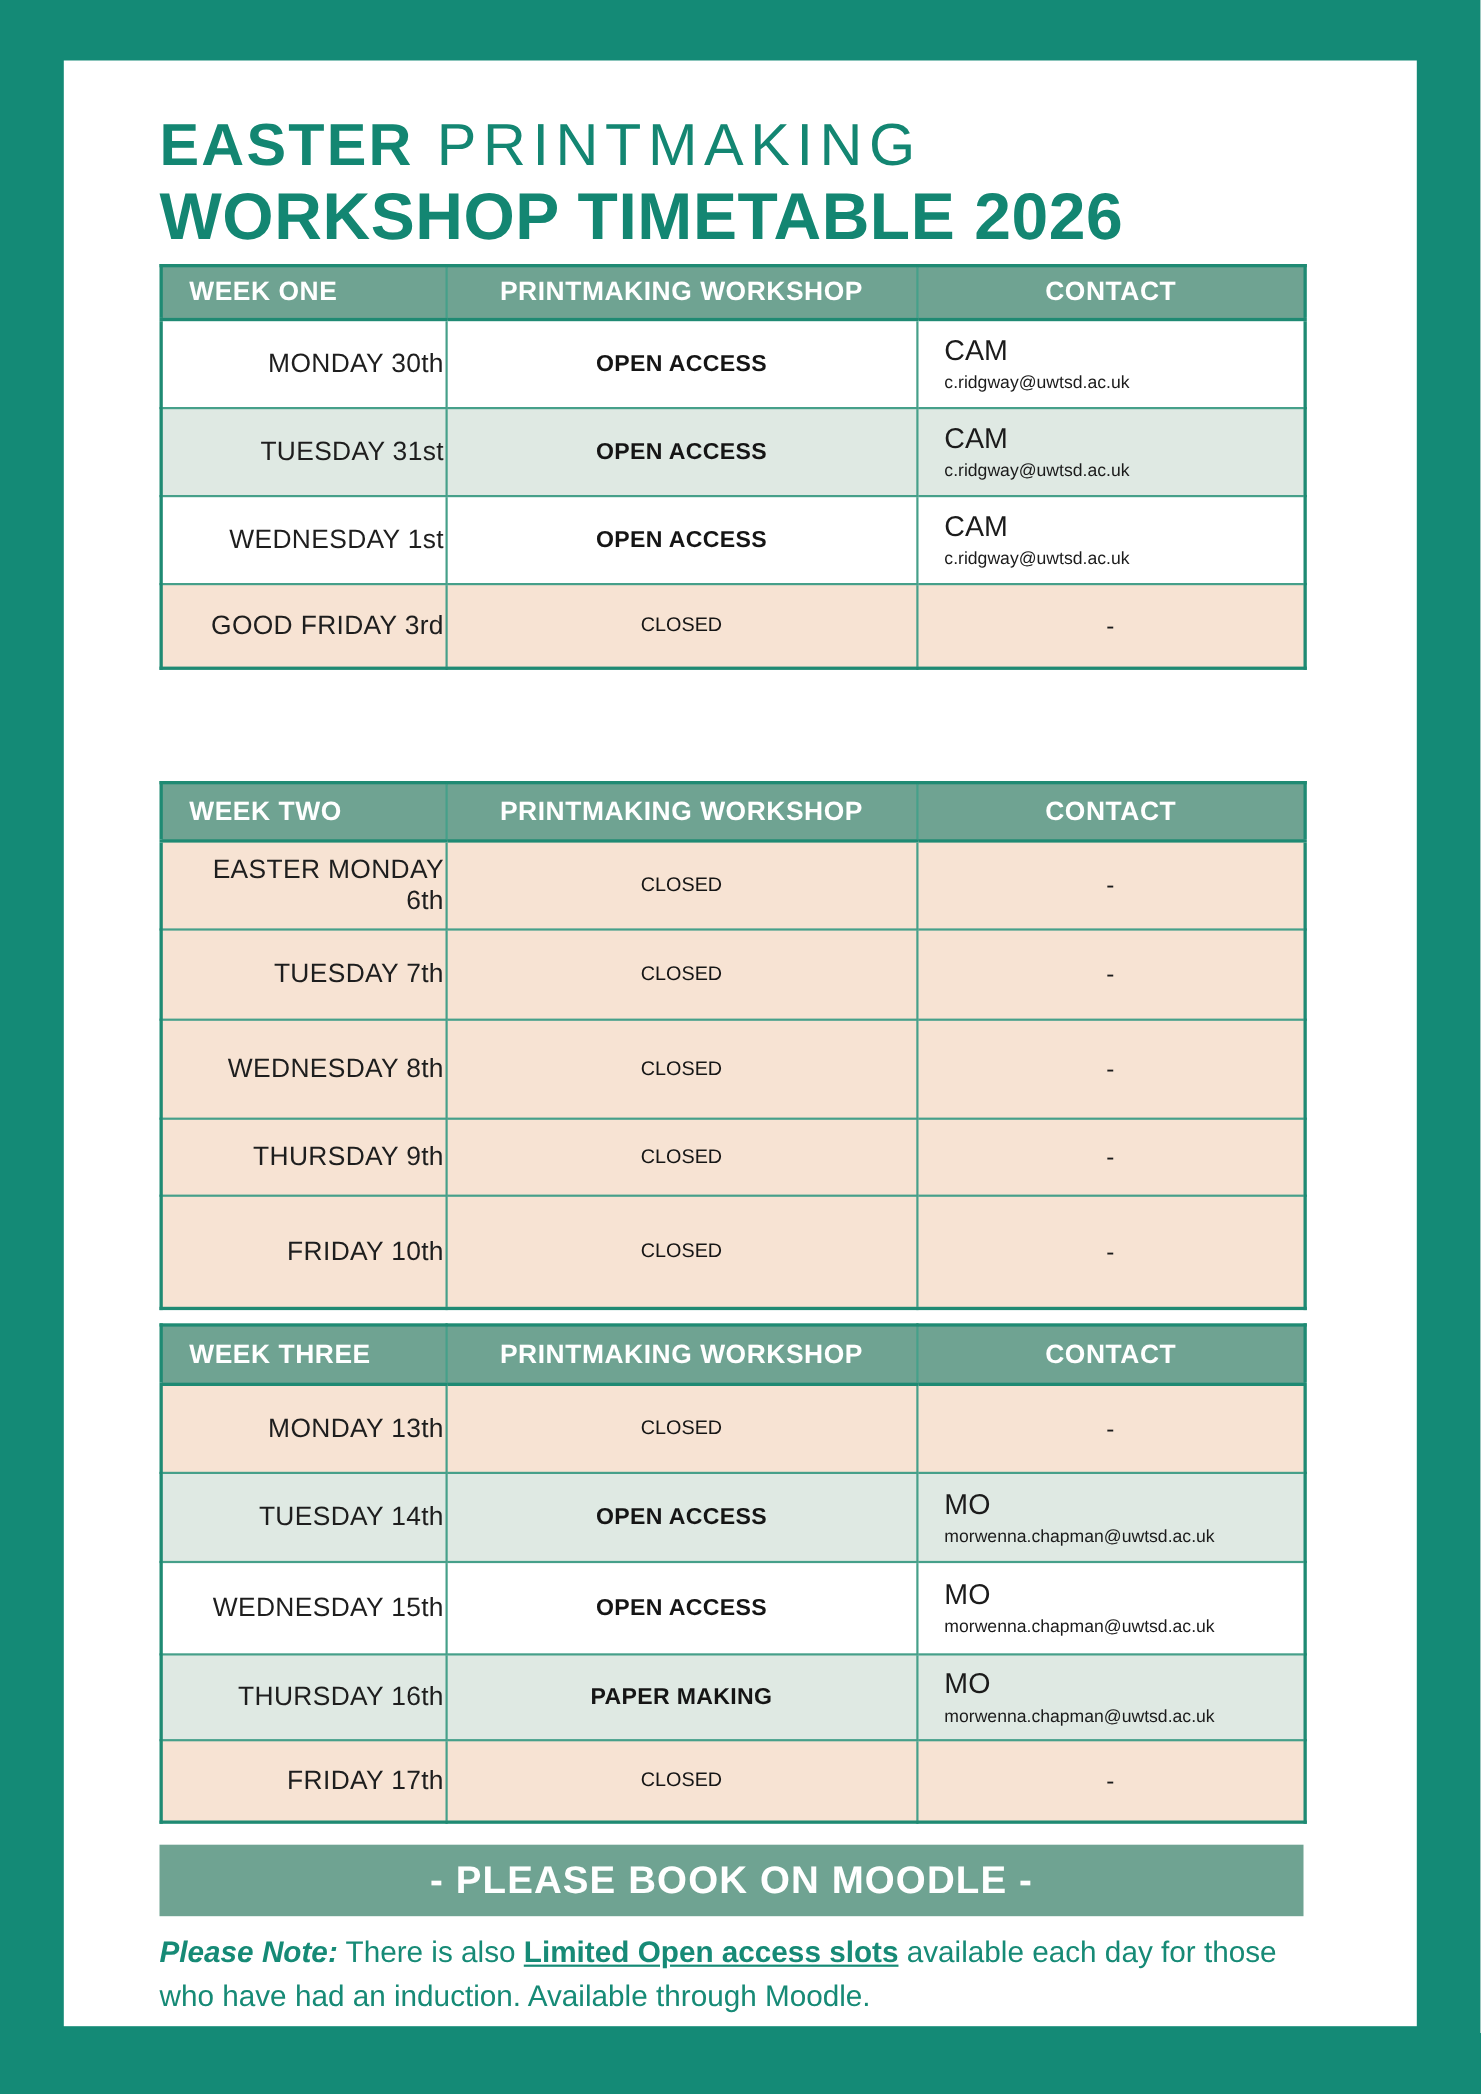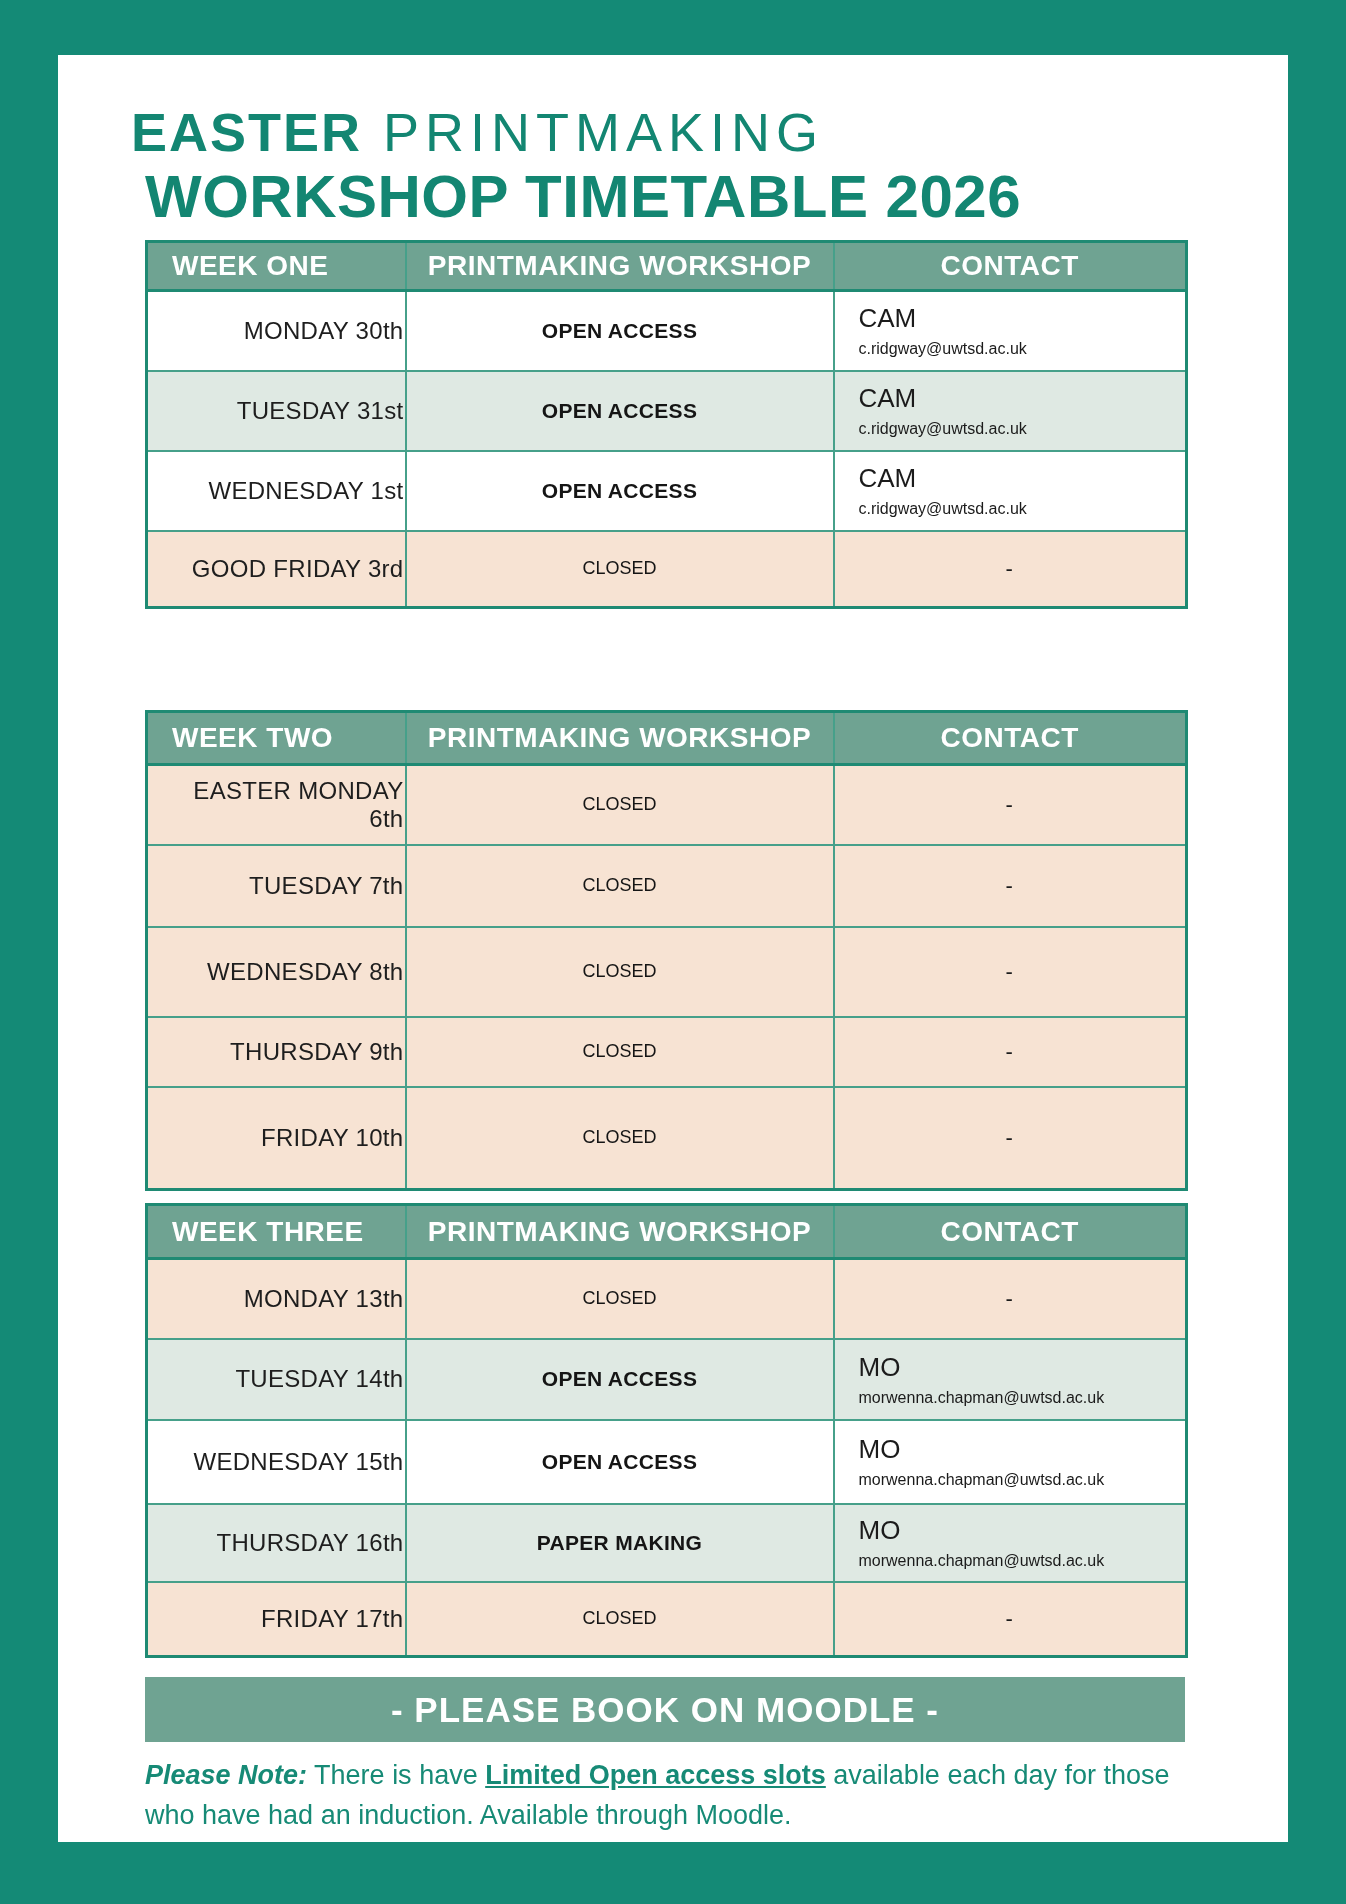--- a/index.html
+++ b/index.html
@@ -7,38 +7,38 @@
     position:relative; width:1346px; height:1904px;
     background:#148A76;
     font-family:"Liberation Sans", sans-serif;
     overflow:hidden;
   }
   .sheet {
     position:absolute; left:58px; top:55px; width:1230px; height:1787px;
     background:#ffffff;
   }
   .title1 {
-    position:absolute; left:73px; top:50px;
+    position:absolute; left:87px; top:50px;
     font-size:54px; color:#138672; white-space:nowrap; line-height:1;
   }
   .title1 .tbold { font-weight:800; letter-spacing:2px; }
   .title1 .tlight { font-weight:400; letter-spacing:6px; }
   .title2 {
     position:absolute; left:87px; top:112px;
     font-size:60px; font-weight:800; color:#138672; white-space:nowrap; line-height:1;
     letter-spacing:0.5px;
   }
   table.tt {
     position:absolute; left:87px;
     width:1040px; border-collapse:collapse; table-layout:fixed;
     border:3px solid #1F8A73;
   }
   table.tt th, table.tt td { border:2px solid #46A08A; }
   table.tt thead th {
-    background:#6FA392; color:#ffffff; font-size:28px; font-weight:700;
+    background:#6FA392; color:#ffffff; font-size:24px; font-weight:700;
     letter-spacing:0.5px; border-bottom:3px solid #1F8A73;
   }
   th.week { text-align:left; padding-left:24px; }
   th.mid, th.right { text-align:center; }
   td.day {
     text-align:right; padding-left:24px; font-size:24px; color:#1e1e1e;
     letter-spacing:0.3px;
   }
   td.shop { text-align:center; font-size:18px; color:#151515; }
   td.shop.b { font-weight:700; font-size:21px; letter-spacing:0.3px; }
@@ -210,17 +210,17 @@
           <td class="contact dashcell">-</td>
         </tr>
       </tbody>
     </table>
 
     <div class="banner">
       <span>- PLEASE BOOK ON MOODLE -</span>
     </div>
 
     <div class="note">
-      <span class="np">Please Note:</span><span> There is have </span><span class="nu">Limited Open access slots</span><span> available each day for those who have had an induction. Available through Moodle.</span>
+      <span class="np">Please Note:</span><span> There is also </span><span class="nu">Limited Open access slots</span><span> available each day for those who have had an induction. Available through Moodle.</span>
     </div>
 
   </div>
 </div>
 
 </body></html>

